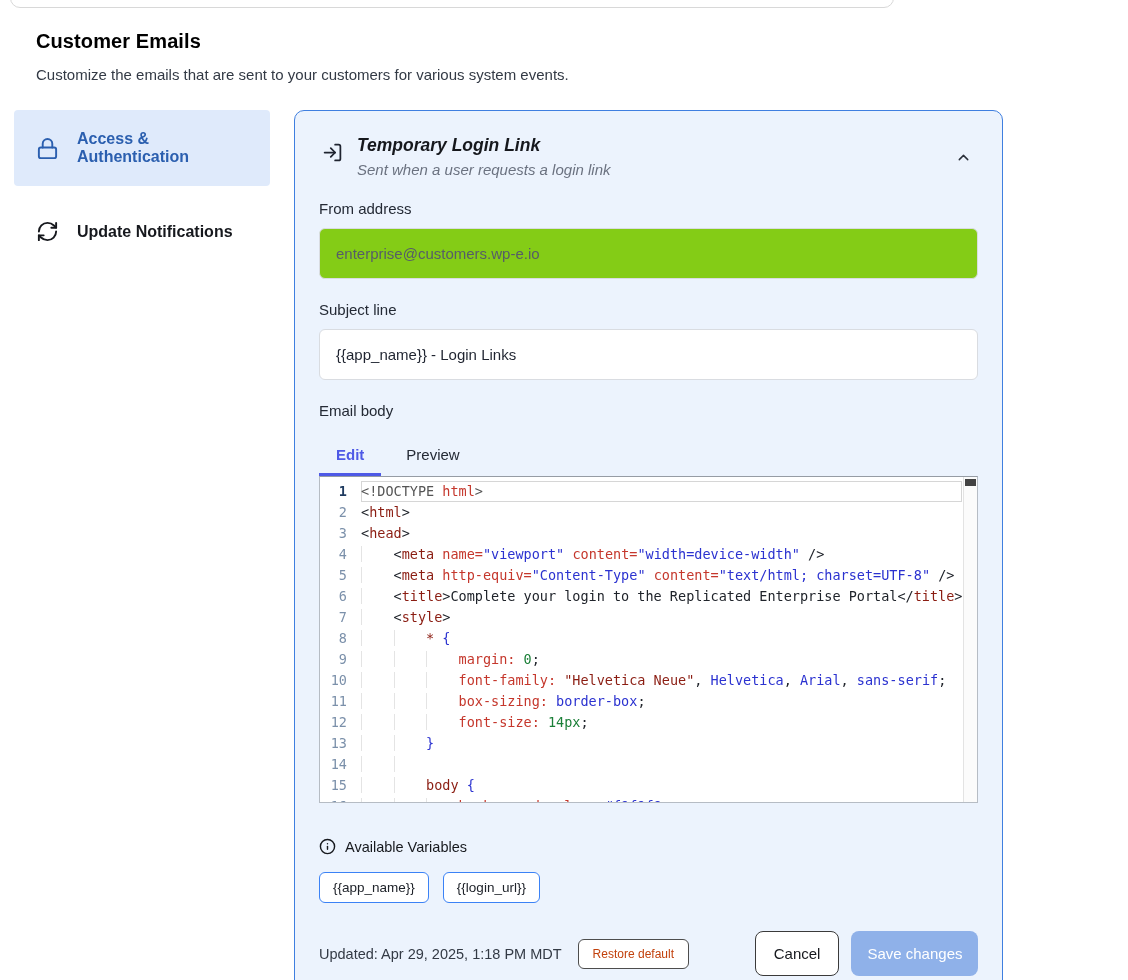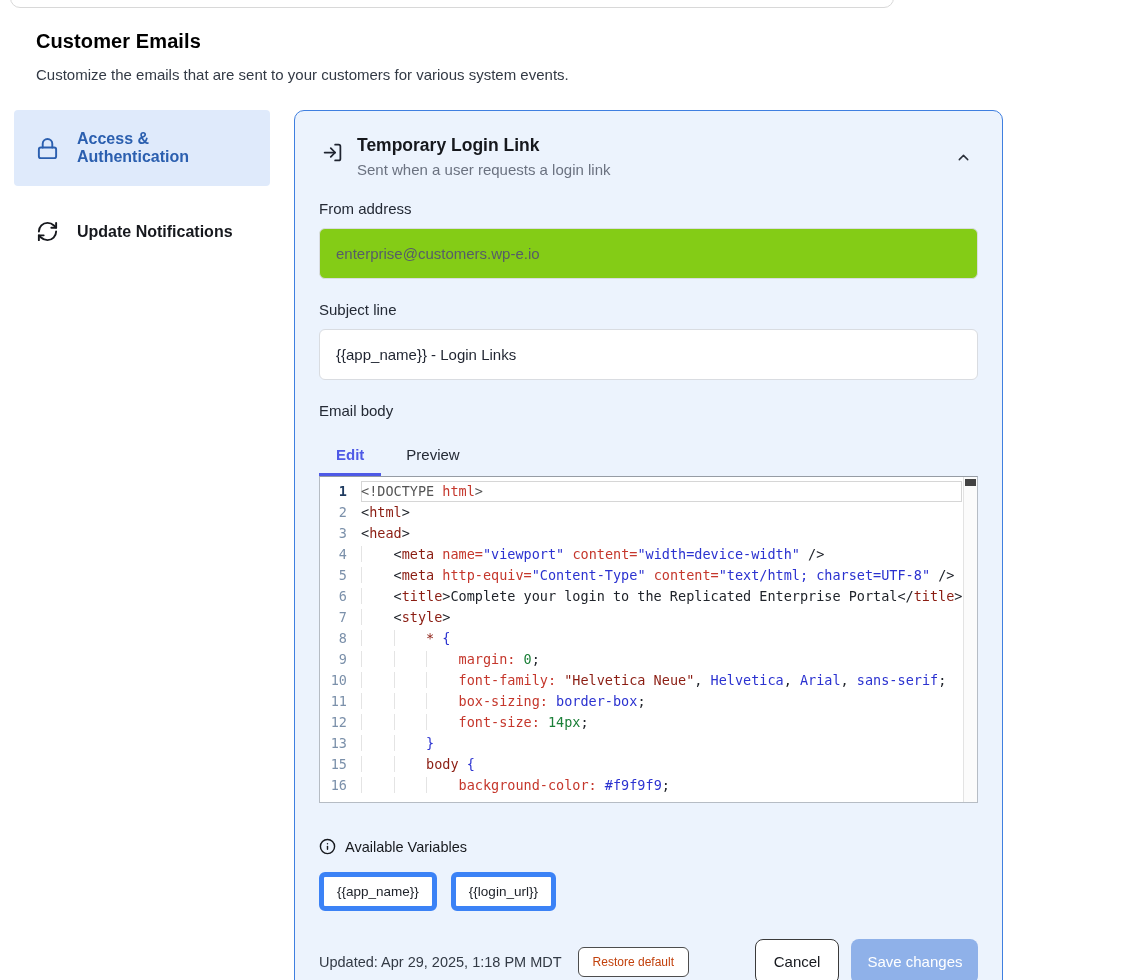--- a/index.html
+++ b/index.html
@@ -25,21 +25,21 @@
   .side-item.active { background:#dfeafb; color:#2b5faf; min-height:76px; }
   .side-item.plain { margin-top:20px; color:#16181d; }
   .side-icon { flex:none; display:flex; }
 
   
   .panel { margin-left:24px; width:814px; min-height:848px; background:#ecf3fd;
     border:1px solid #3f7fe0; border-radius:10px; padding:24px; }
 
   .panel-head { display:flex; align-items:flex-start; }
   .head-icon { margin:7px 14px 0 3px; color:#1f2430; }
-  .head-text { flex:1; }
+  .head-text { flex:1;font-style:italic; }
   .head-title { font-size:17.5px; font-weight:700; color:#16181d; }
   .head-sub { margin-top:5px; font-size:15px; color:#6b7280; }
   .collapse-btn { background:none; border:none; cursor:pointer; color:#2a2f3a; padding:6px; margin-top:8px; }
 
   .field { margin-top:22px; }
   .field-label { font-size:15px; color:#242a35; margin-bottom:11px; }
   .text-input { width:100%; height:51px; border:1px solid #d9dce1; border-radius:6px;
     font-size:15px; padding:0 16px; font-family:"Liberation Sans", sans-serif; color:#1f2430; background:#fff; }
   .text-input.muted { background:#84cc16; color:#565d68; }
 
@@ -73,21 +73,21 @@
   .tk-v  { color:#2b32d0; }
   .tk-cs { color:#8b1d12; }
   .scrolltrack { position:absolute; top:0; right:0; width:14px; height:100%;
     background:#fbfbfb; border-left:1px solid #e3e3e3; }
   .scrollthumb { position:absolute; top:2px; left:1px; width:11px; height:7px; background:#424242; }
 
   
   .vars { margin-top:35px; }
   .vars-head { display:flex; align-items:center; gap:9px; font-size:14.5px; color:#16181d; }
   .chips { display:flex; gap:14px; margin-top:17px; }
-  .chip { background:#fff; border:5px solid #3b82f6; border-radius:6px; padding:7px 13px;
+  .chip { background:#fff; border:1px solid #3b82f6; border-radius:6px; padding:7px 13px;
     font-family:"DejaVu Sans Mono", monospace; font-size:13.5px; color:#20242b; cursor:pointer; }
 
   
   .panel-foot { display:flex; align-items:center; margin-top:28px; }
   .updated { font-size:14.5px; color:#333a45; }
   .btn { font-family:"Liberation Sans", sans-serif; cursor:pointer; background:#fff; }
   .btn-restore { margin-left:16px; font-size:12px; color:#c2410c; border:1px solid #4d4d4d;
     border-radius:6px; padding:7px 14px; }
   .foot-right { margin-left:auto; display:flex; gap:12px; }
   .btn-cancel { font-size:15px; color:#16181d; border:1px solid #3a3a3a; border-radius:8px; padding:9px 18px; }
@@ -181,20 +181,21 @@
               <div class="cm-line"><span class="gut">4</span><span class="code"><span class="ind">    </span><span class="tk-p">&lt;</span><span class="tk-t">meta</span><span class="tk-p"> </span><span class="tk-a">name=</span><span class="tk-s">"viewport"</span><span class="tk-p"> </span><span class="tk-a">content=</span><span class="tk-s">"width=device-width"</span><span class="tk-p"> /&gt;</span></span></div>
               <div class="cm-line"><span class="gut">5</span><span class="code"><span class="ind">    </span><span class="tk-p">&lt;</span><span class="tk-t">meta</span><span class="tk-p"> </span><span class="tk-a">http-equiv=</span><span class="tk-s">"Content-Type"</span><span class="tk-p"> </span><span class="tk-a">content=</span><span class="tk-s">"text/html; charset=UTF-8"</span><span class="tk-p"> /&gt;</span></span></div>
               <div class="cm-line"><span class="gut">6</span><span class="code"><span class="ind">    </span><span class="tk-p">&lt;</span><span class="tk-t">title</span><span class="tk-p">&gt;Complete your login to the Replicated Enterprise Portal&lt;/</span><span class="tk-t">title</span><span class="tk-p">&gt;</span></span></div>
               <div class="cm-line"><span class="gut">7</span><span class="code"><span class="ind">    </span><span class="tk-p">&lt;</span><span class="tk-t">style</span><span class="tk-p">&gt;</span></span></div>
               <div class="cm-line"><span class="gut">8</span><span class="code"><span class="ind">    </span><span class="ind">    </span><span class="tk-t">* </span><span class="tk-b">{</span></span></div>
               <div class="cm-line"><span class="gut">9</span><span class="code"><span class="ind">    </span><span class="ind">    </span><span class="ind">    </span><span class="tk-pr">margin: </span><span class="tk-n">0</span><span class="tk-p">;</span></span></div>
               <div class="cm-line"><span class="gut">10</span><span class="code"><span class="ind">    </span><span class="ind">    </span><span class="ind">    </span><span class="tk-pr">font-family: </span><span class="tk-cs">"Helvetica Neue"</span><span class="tk-p">, </span><span class="tk-v">Helvetica</span><span class="tk-p">, </span><span class="tk-v">Arial</span><span class="tk-p">, </span><span class="tk-v">sans-serif</span><span class="tk-p">;</span></span></div>
               <div class="cm-line"><span class="gut">11</span><span class="code"><span class="ind">    </span><span class="ind">    </span><span class="ind">    </span><span class="tk-pr">box-sizing: </span><span class="tk-v">border-box</span><span class="tk-p">;</span></span></div>
               <div class="cm-line"><span class="gut">12</span><span class="code"><span class="ind">    </span><span class="ind">    </span><span class="ind">    </span><span class="tk-pr">font-size: </span><span class="tk-n">14px</span><span class="tk-p">;</span></span></div>
               <div class="cm-line"><span class="gut">13</span><span class="code"><span class="ind">    </span><span class="ind">    </span><span class="tk-b">}</span></span></div>
+              <div class="cm-line"><span class="gut">14</span><span class="code"><span class="ind">    </span><span class="ind">    </span></span></div>
               <div class="cm-line"><span class="gut">15</span><span class="code"><span class="ind">    </span><span class="ind">    </span><span class="tk-t">body </span><span class="tk-b">{</span></span></div>
               <div class="cm-line"><span class="gut">16</span><span class="code"><span class="ind">    </span><span class="ind">    </span><span class="ind">    </span><span class="tk-pr">background-color: </span><span class="tk-v">#f9f9f9</span><span class="tk-p">;</span></span></div>
             </div>
           <div class="scrolltrack">
             <div class="scrollthumb"></div>
           </div>
         </div>
       </div>
 
       <div class="vars">

